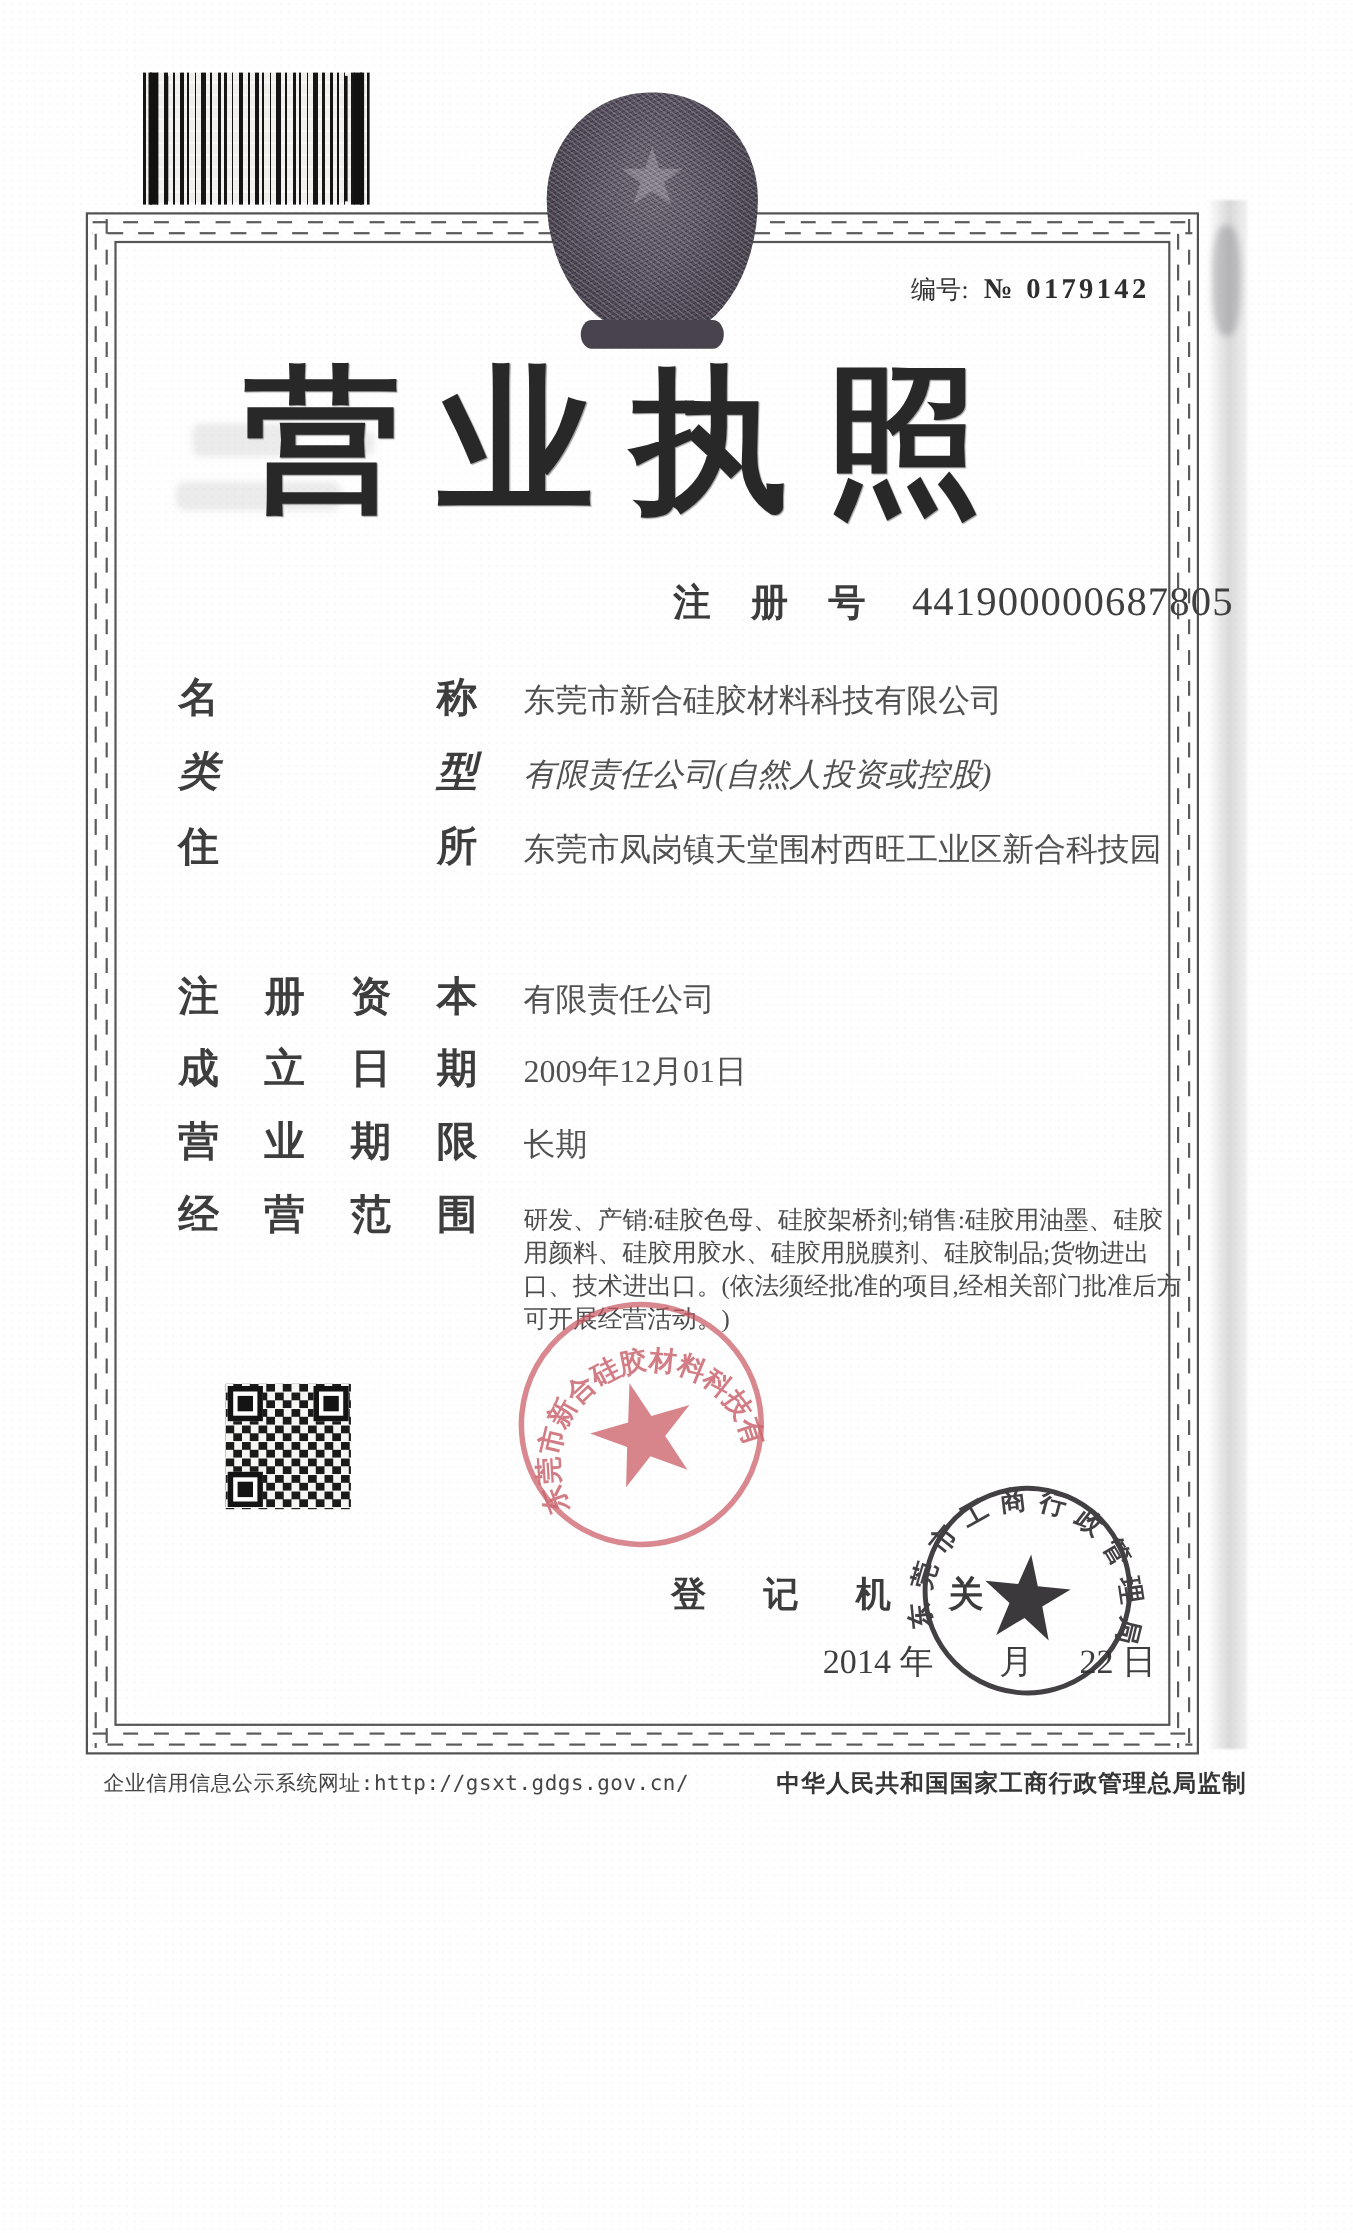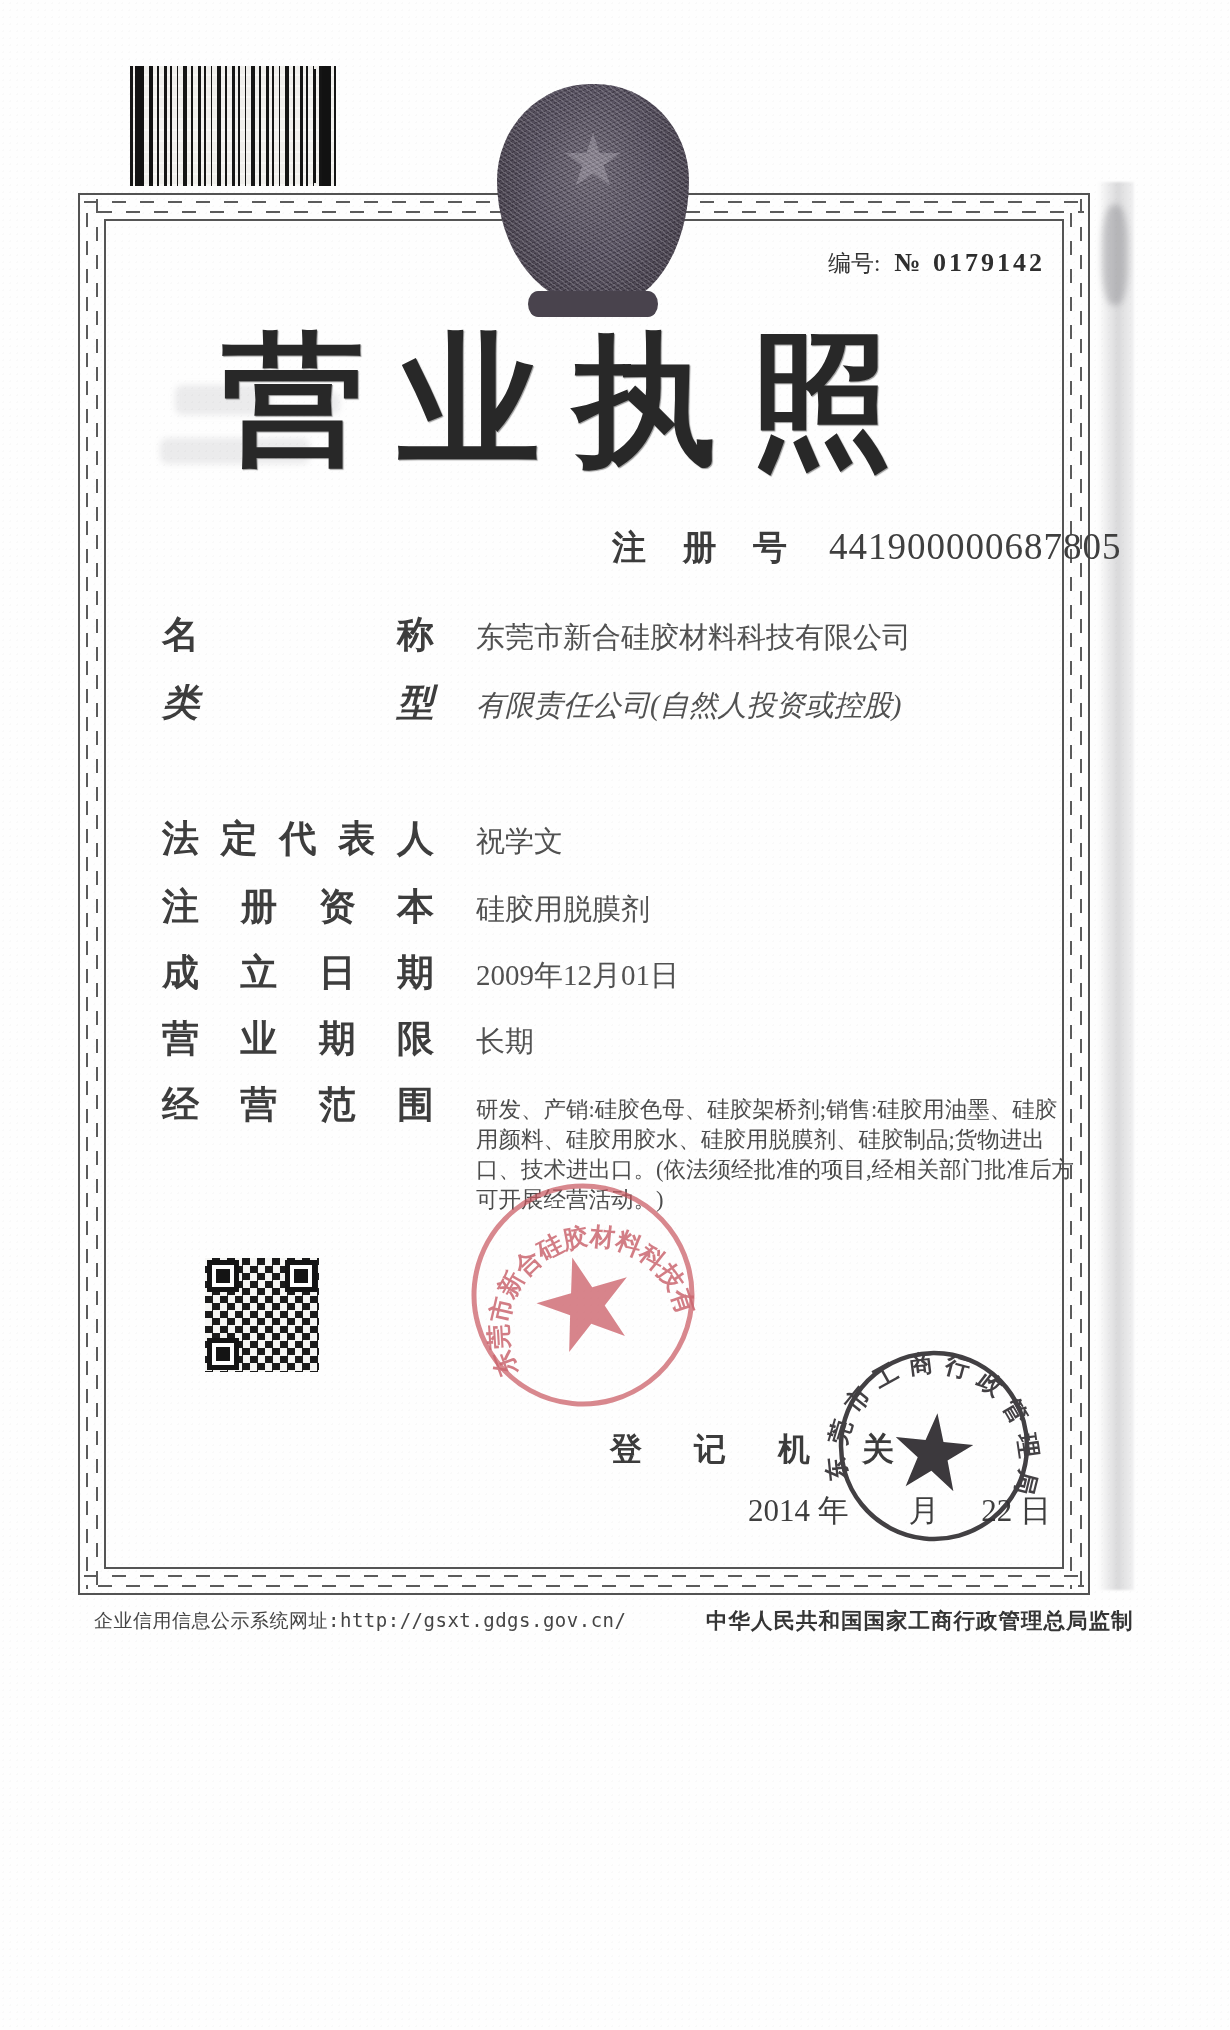--- a/index.html
+++ b/index.html
@@ -131,27 +131,27 @@
   <div class="smudge" style="left:318px;top:392px;width:22px;height:22px;"></div>
 
   <div class="row" style="top:616px;">
     <span class="lbl">名 称</span>
     <span class="val">东莞市新合硅胶材料科技有限公司</span>
   </div>
   <div class="row" style="top:684px;font-style:italic;">
     <span class="lbl">类 型</span>
     <span class="val">有限责任公司(自然人投资或控股)</span>
   </div>
-  <div class="row" style="top:820px;">
-    <span class="lbl">法 定 代 表 人</span>
-    <span class="val">祝学文</span>
+  <div class="row" style="top:752px;">
+    <span class="lbl">住 所</span>
+    <span class="val">东莞市凤岗镇天堂围村西旺工业区新合科技园</span>
   </div>
   <div class="row" style="top:888px;">
     <span class="lbl">注 册 资 本</span>
-    <span class="val">硅胶用脱膜剂</span>
+    <span class="val">有限责任公司</span>
   </div>
   <div class="row" style="top:954px;">
     <span class="lbl">成 立 日 期</span>
     <span class="val">2009年12月01日</span>
   </div>
   <div class="row" style="top:1086px;">
     <span class="lbl">经 营 范 围</span>
     <span class="val small">研发、产销:硅胶色母、硅胶架桥剂;销售:硅胶用油墨、硅胶用颜料、硅胶用胶水、硅胶用脱膜剂、硅胶制品;货物进出口、技术进出口。(依法须经批准的项目,经相关部门批准后方可开展经营活动。)</span>
   </div>
   <div class="row" style="top:1020px;">

